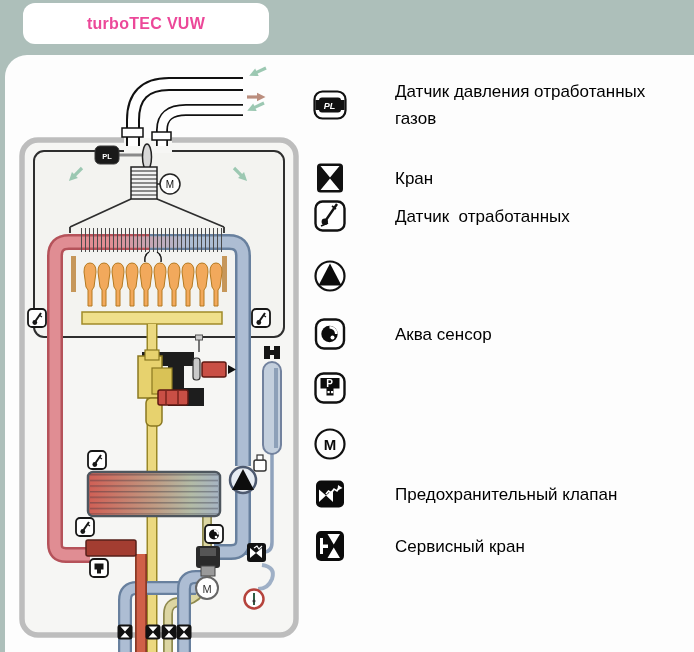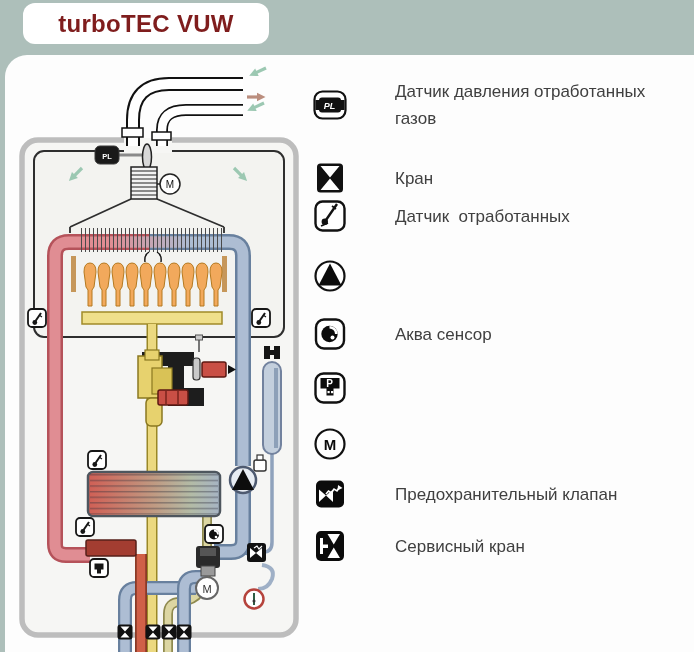--- a/index.html
+++ b/index.html
@@ -2,26 +2,26 @@
 <html><head>
 <meta charset="utf-8">
 <style>
   html,body{margin:0;padding:0;}
   #stage{position:relative;width:694px;height:652px;background:#adbfba;overflow:hidden;
          font-family:"Liberation Sans",sans-serif;}
   #card{position:absolute;left:5px;top:55px;width:689px;height:597px;background:#fdfdfd;
         border-radius:22px 0 0 0;}
   #title-pill{position:absolute;left:23px;top:3px;width:246px;height:41px;background:#ffffff;
         border-radius:12px;display:flex;align-items:center;justify-content:center;}
-  #title-pill span{font-size:24px;font-weight:bold;color:#7f1d1d;letter-spacing:.3px;}
+  #title-pill span{font-size:16px;font-weight:bold;color:#ec4899;letter-spacing:.3px;}
   #schematic{position:absolute;left:0;top:0;}
   #legend{position:absolute;left:312px;top:70px;width:378px;}
   .lrow{position:absolute;left:0;display:flex;align-items:center;}
   .licon{width:36px;height:36px;flex:0 0 36px;}
-  .llabel{margin-left:47px;font-size:17px;line-height:27px;color:#404040;width:296px;
+  .llabel{margin-left:47px;font-size:17px;line-height:27px;color:#000000;width:296px;
           white-space:pre-wrap;}
 </style>
 </head>
 <body>
 
 <div id="stage">
   <div id="card"></div>
 
   <div id="title-pill">
     <span>turboTEC VUW</span>

